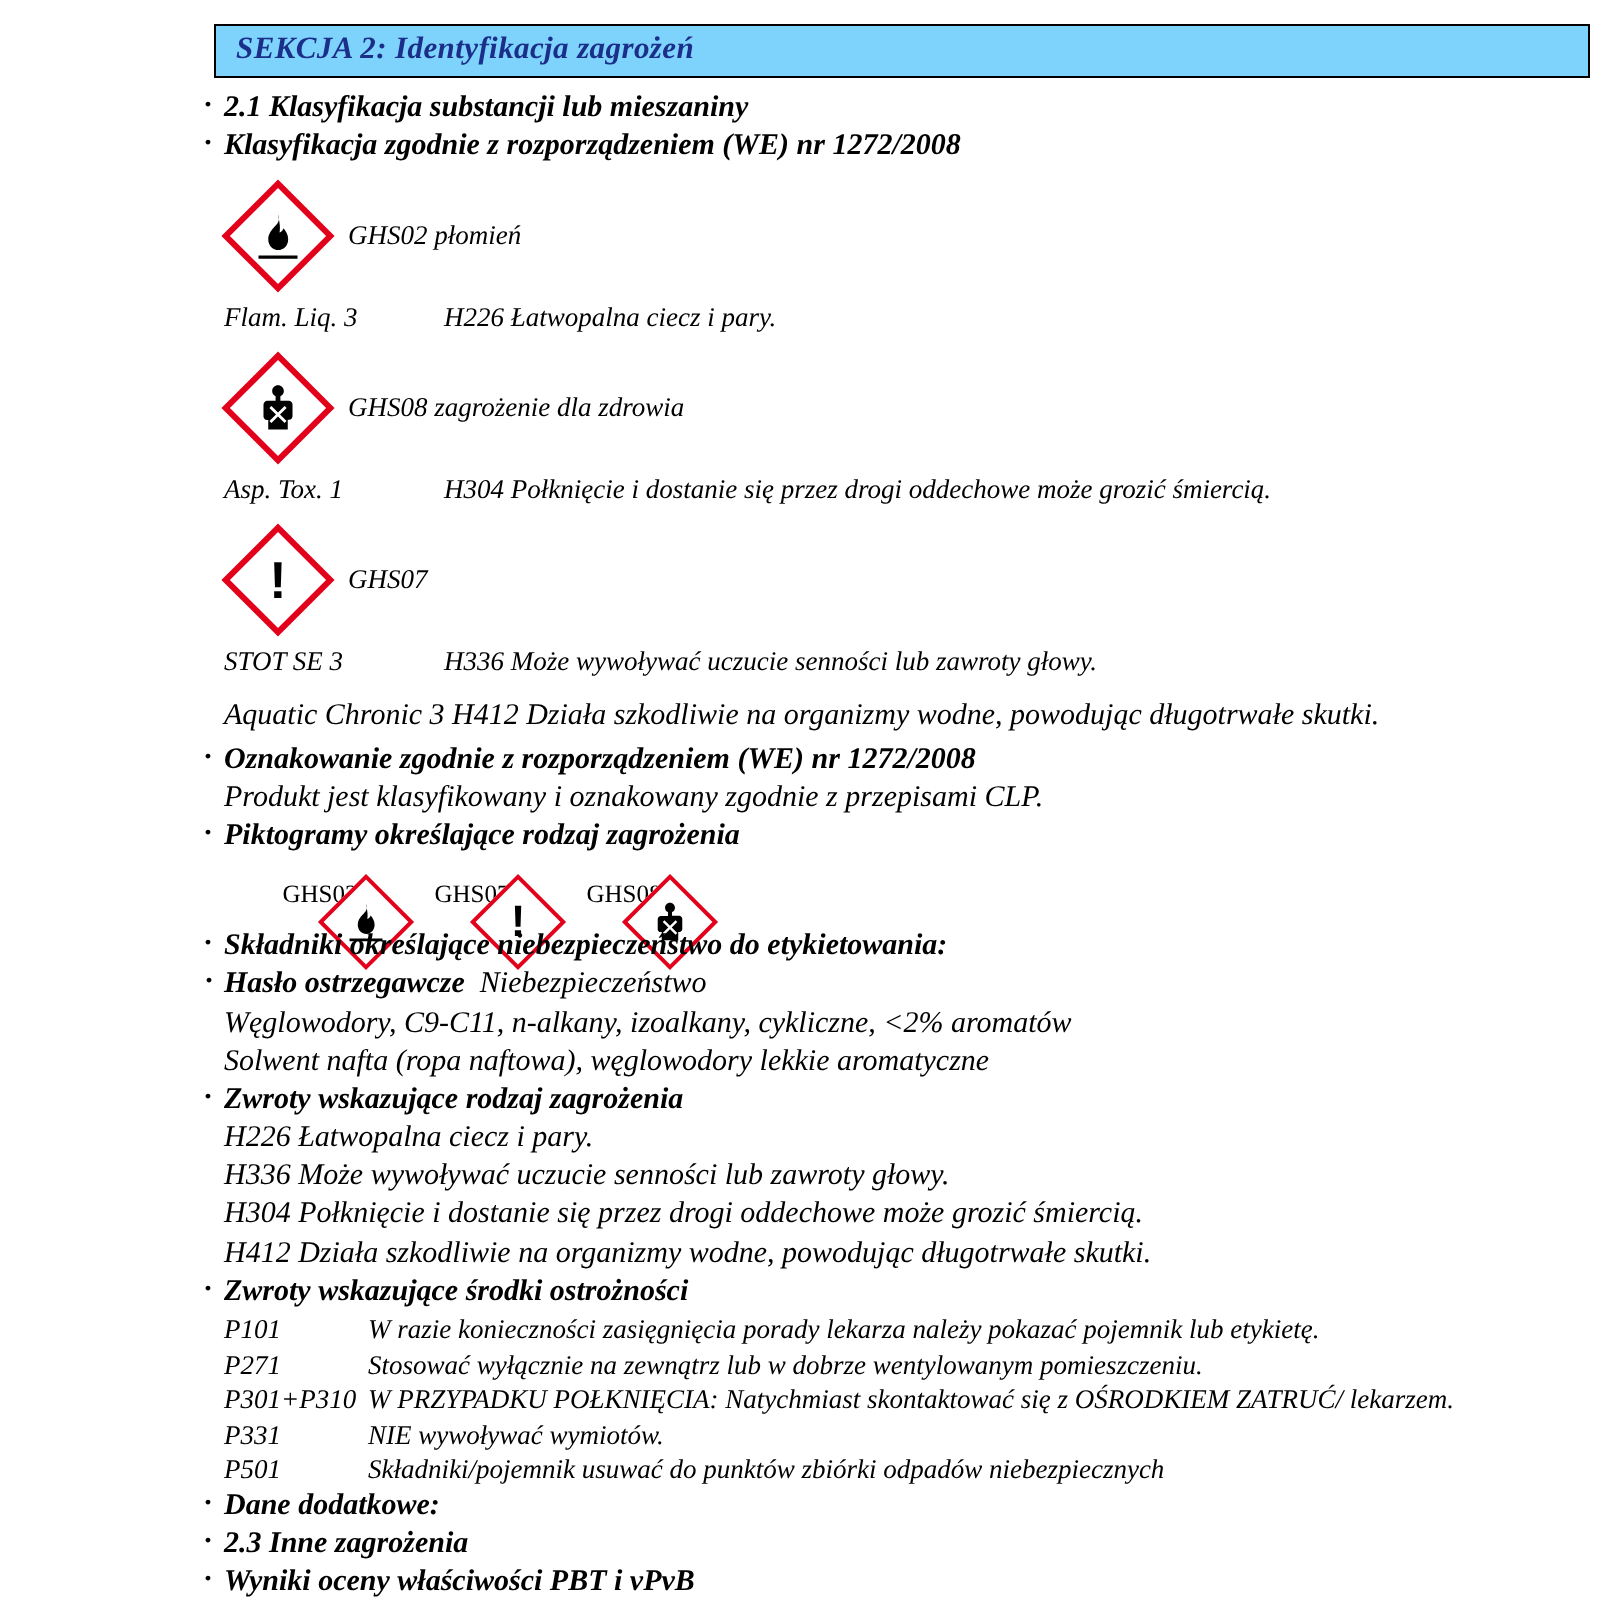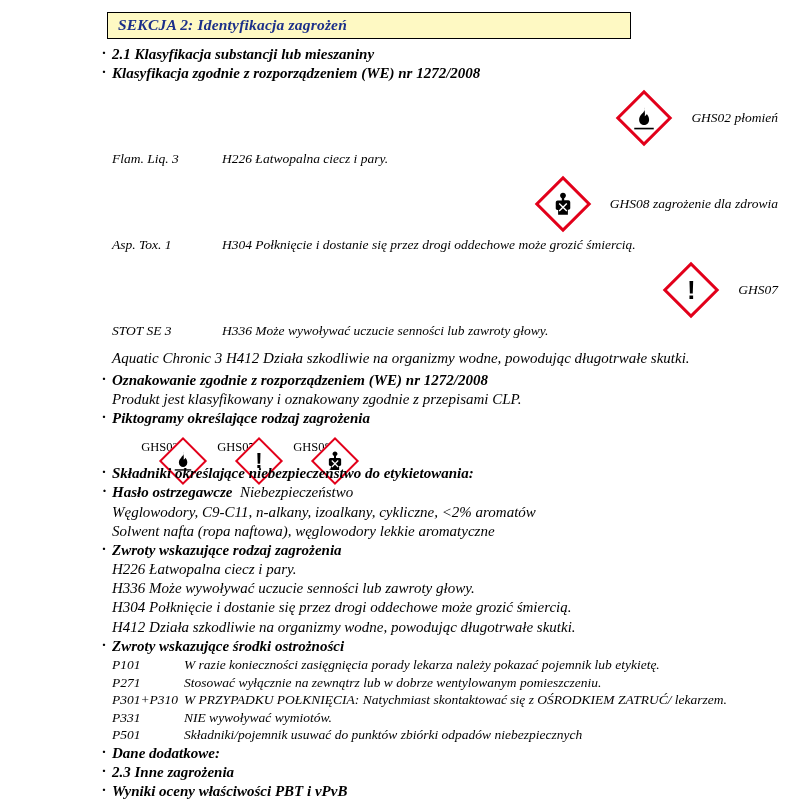--- a/index.html
+++ b/index.html
@@ -10,24 +10,24 @@
     font-family: "Liberation Serif", serif;
   }
   .page {
     position: relative;
     width: 800px; height: 800px;
     padding: 10px 12px 0 12px;
     overflow: hidden;
   }
   .section-header {
     border: 1.5px solid #000;
-    background: #fef9c3;
+    background: #7dd3fc;
     padding: 3px 6px 4px 10px;
     margin: 2px 0 6px 95px;
-    width: 524px;
+    width: 688px;
   }
   .section-header .title {
     color: #1b2f8a;
     font-style: italic;
     font-weight: bold;
     font-size: 15.5px;
     letter-spacing: 0.2px;
   }
   .body {
     padding-left: 100px;
@@ -43,23 +43,22 @@
     font-size: 15px;
   }
   .b-i { font-weight: bold; font-style: italic; }
   .i { font-style: italic; }
   .gap-sm { height: 5px; }
 
   
   .picto-row {
     display: flex;
     align-items: center;
-    gap: 20px;
+    gap: 8px;
     margin: 8px 0 4px 0;
-    justify-content: flex-end;
   }
   .picto-row .label { font-style: italic; font-size: 13.5px; }
   .haz-row {
     display: flex;
     font-style: italic;
     font-size: 13.5px;
     margin: 6px 0 10px 0;
   }
   .haz-row .code { width: 110px; flex: 0 0 110px; }
   .haz-row .txt { flex: 1; }

